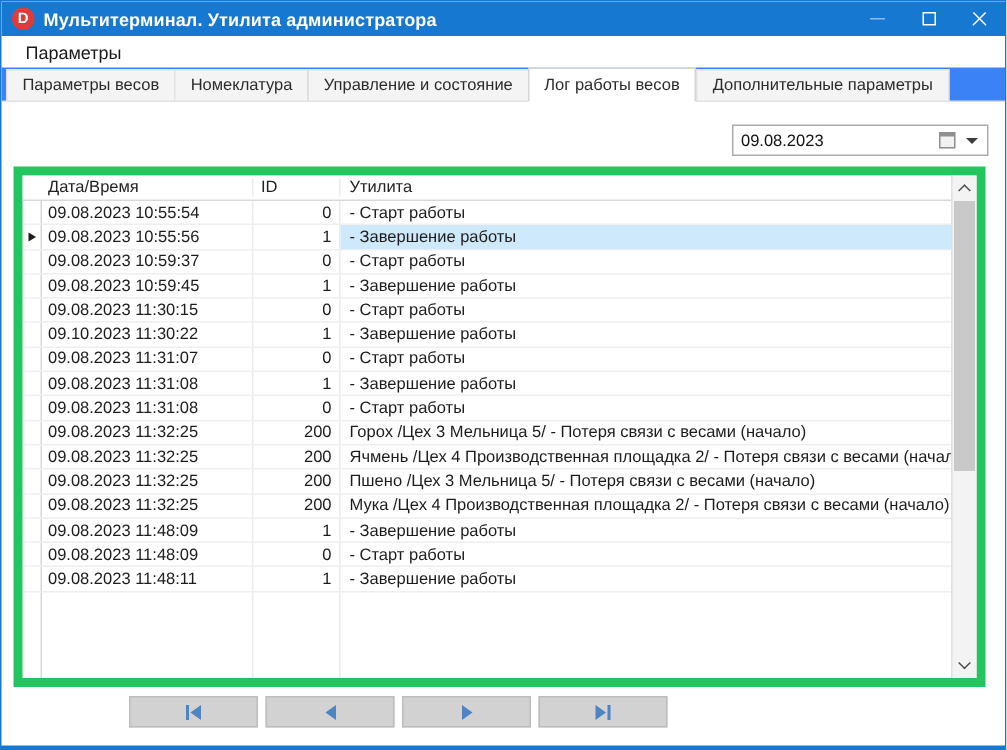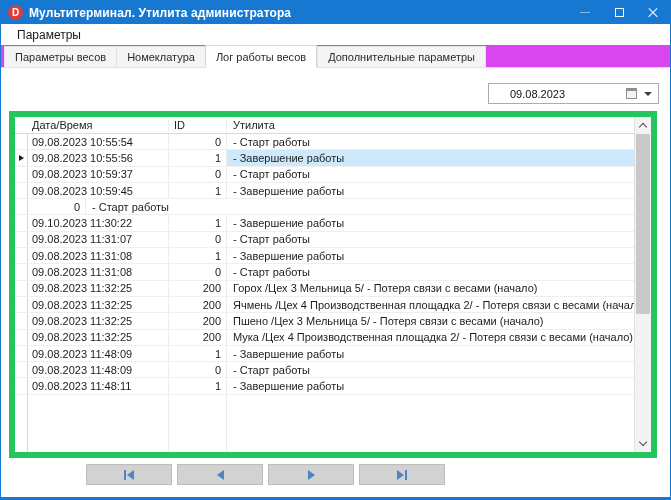--- a/index.html
+++ b/index.html
@@ -41,38 +41,38 @@
   .menubar {
     position: absolute; top: 23px; left: 4px; right: 0; height: 21px;
     background: #fff; display: flex; align-items: center; padding-left: 7px;
   }
   .menu-item { font-size: 12px; color: #1a1a1a; padding: 2px 5px; }
 
   
   .tabbar {
     position: absolute; top: 44px; left: 0; right: 0; height: 23px;
     display: flex; align-items: flex-end; padding-left: 3px;
-    background: #d946ef; border-bottom: 1px solid #dcdcdc;
+    background: #3b82f6; border-bottom: 1px solid #dcdcdc;
   }
   .tab {
     font-size: 11px; color: #2b2b2b; height: 22px; line-height: 21px;
     padding: 0 10px; background: #f4f4f4; border: 1px solid #e2e2e2;
     border-right-width: 0; white-space: nowrap; margin-bottom: -1px;
   }
   .tab:last-of-type { border-right-width: 1px; }
   .tab.active {
     background: #fff; border: 1px solid #d5d5d5; border-bottom-color: #fff;
     height: 23px; line-height: 22px; position: relative; z-index: 2;
   }
 
   
   .datebox {
     position: absolute; top: 82px; right: 11px; width: 171px; height: 21px;
     border: 1px solid #ababab; background: #fff;
-    display: flex; align-items: center; font-size: 11px; color: #111; padding-left: 16px;
+    display: flex; align-items: center; font-size: 11px; color: #111;
   }
   .datebox .val { flex: 1; padding-left: 5px; }
   .cal-icon {
     width: 11px; height: 11px; border: 1px solid #8f8f8f; border-top-width: 3px;
     background: #f2f2f2; margin-right: 7px; flex: 0 0 auto;
   }
   .dd-arrow {
     width: 0; height: 0; margin-right: 6px; flex: 0 0 auto;
     border-left: 4px solid transparent; border-right: 4px solid transparent;
     border-top: 4px solid #3c3c3c;
@@ -147,20 +147,21 @@
     </div>
   </div>
 
   <div class="menubar">
     <span class="menu-item">Параметры</span>
   </div>
 
   <div class="tabbar">
     <span class="tab">Параметры весов</span>
       <span class="tab">Номеклатура</span>
+      <span class="tab">Управление и состояние</span>
       <span class="tab active">Лог работы весов</span>
       <span class="tab">Дополнительные параметры</span>
   </div>
 
   <div class="datebox">
     <span class="val">09.08.2023</span>
     <span class="cal-icon"></span>
     <span class="dd-arrow"></span>
   </div>
 
@@ -195,20 +196,21 @@
           <span class="c event">- Старт работы</span>
         </div>
         <div class="row">
           <span class="c ind"></span>
           <span class="c date">09.08.2023 10:59:45</span>
           <span class="c id">1</span>
           <span class="c event">- Завершение работы</span>
         </div>
         <div class="row">
           <span class="c ind"></span>
+          <span class="c date">09.08.2023 11:30:15</span>
           <span class="c id">0</span>
           <span class="c event">- Старт работы</span>
         </div>
         <div class="row">
           <span class="c ind"></span>
           <span class="c date">09.10.2023 11:30:22</span>
           <span class="c id">1</span>
           <span class="c event">- Завершение работы</span>
         </div>
         <div class="row">

